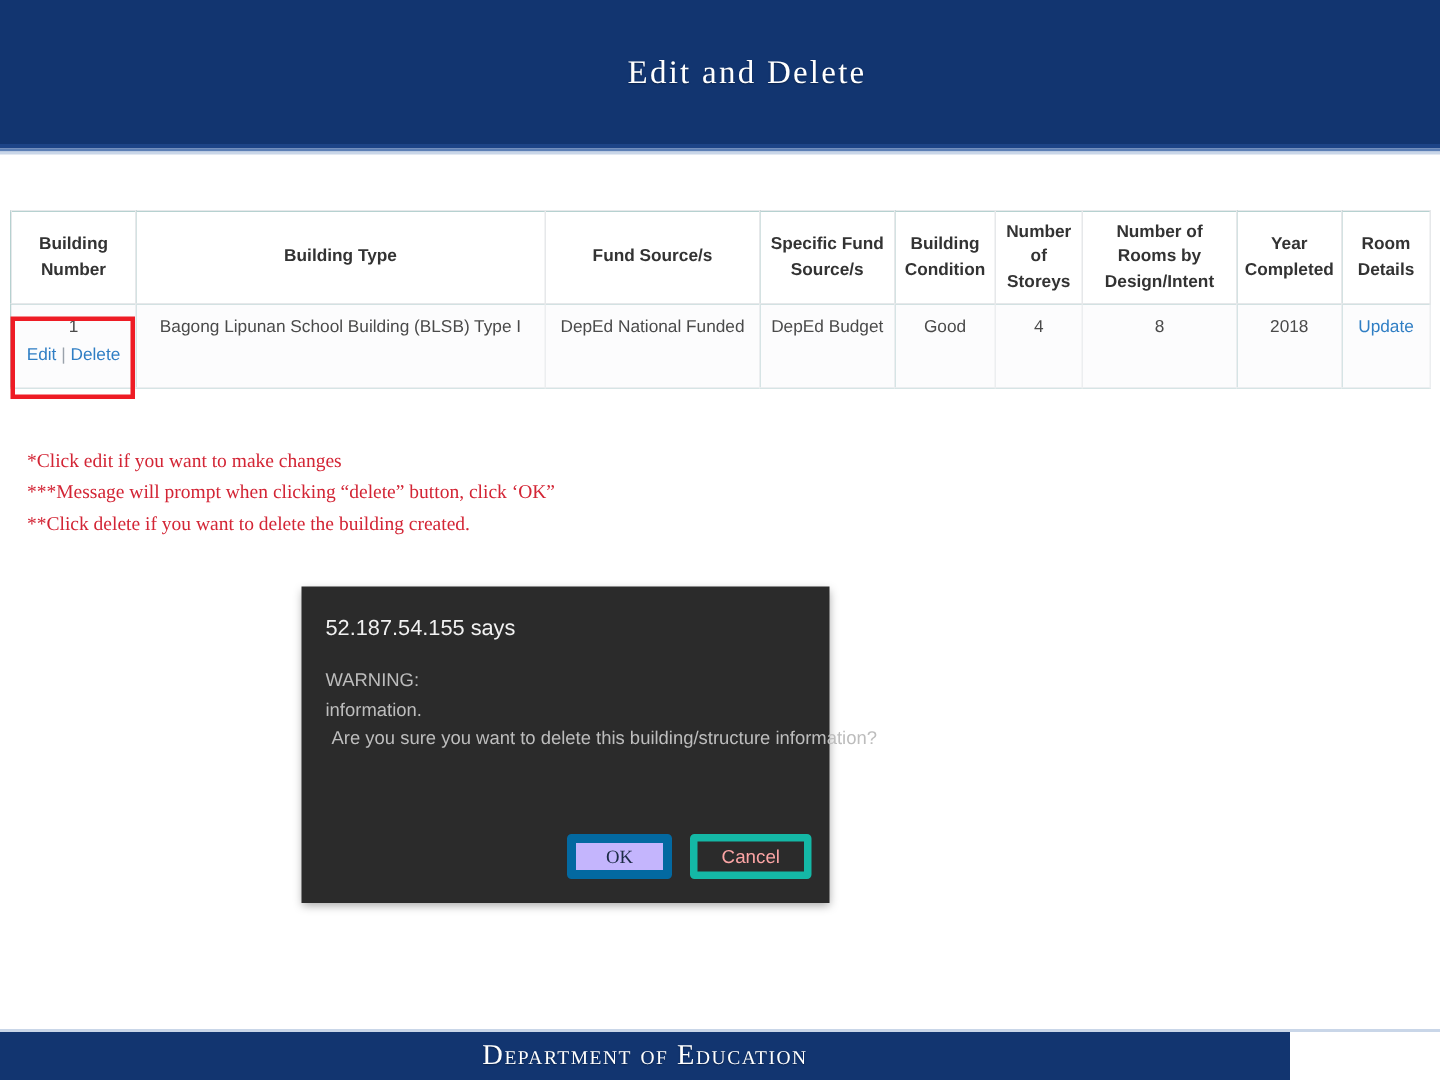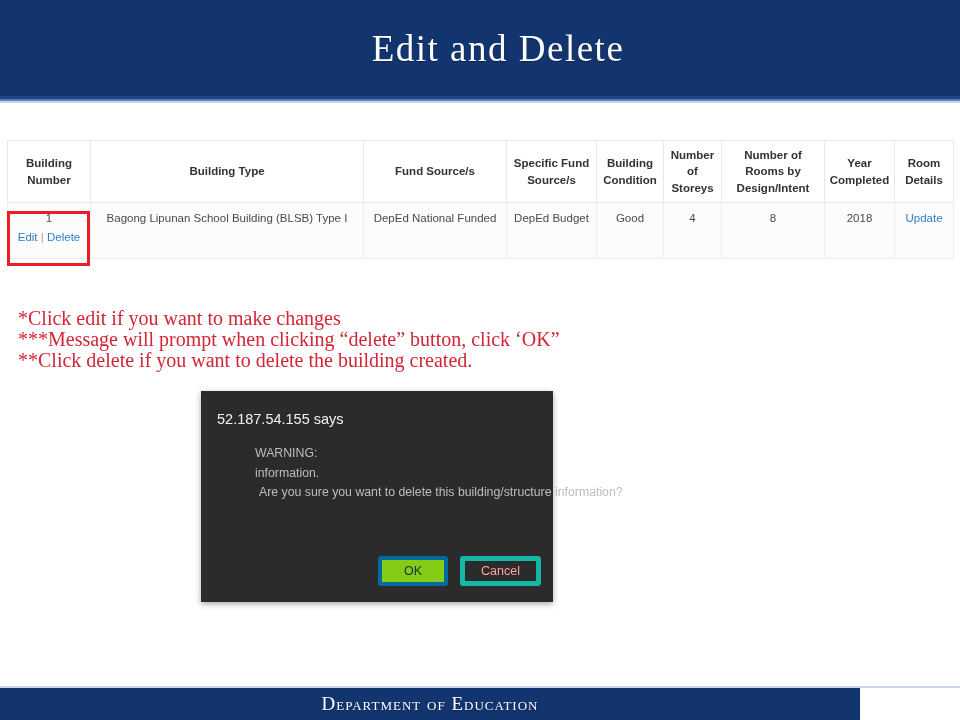--- a/index.html
+++ b/index.html
@@ -22,21 +22,21 @@
     width: 960px;
     height: 96px;
     background: #123570;
     display: flex;
     align-items: center;
     justify-content: center;
   }
   .slide-header-title {
     color: #ffffff;
     font-family: "Liberation Serif", serif;
-    font-size: 37px;
+    font-size: 22px;
     letter-spacing: 1.5px;
     font-weight: 400;
     text-shadow: 0 1px 1px rgba(0,0,0,.35);
     margin-left: 36px;
   }
   .header-rule-1 {
     position: absolute;
     left: 0; top: 96px;
     width: 960px; height: 3px;
     background: #1d4487;
@@ -116,25 +116,25 @@
     height: 55px;
     border: 3px solid #ee1c25;
     box-sizing: border-box;
     pointer-events: none;
   }
 
   
   .notes {
     position: absolute;
     left: 18px;
-    top: 308px;
+    top: 296px;
     width: 700px;
     color: #d32535;
     font-family: "Liberation Serif", serif;
-    font-size: 20px;
+    font-size: 13px;
     line-height: 21px;
   }
   .notes div { white-space: nowrap; }
 
   
   .dialog {
     position: absolute;
     left: 201px;
     top: 391px;
     width: 352px;
@@ -152,21 +152,20 @@
     font-weight: 400;
   }
   .dialog-body {
     position: absolute;
     left: 16px;
     top: 53px;
     width: 410px;
     color: #bdbdbd;
     font-size: 12.3px;
     line-height: 19.5px;
-    margin-left: 38px;
   }
   .dialog-body .line-indent { padding-left: 4px; }
   .dialog-buttons {
     position: absolute;
     right: 12px;
     bottom: 16px;
     display: flex;
     gap: 12px;
     align-items: center;
   }
@@ -177,24 +176,25 @@
     height: 30px;
     min-width: 68px;
     padding: 0 16px;
     box-sizing: border-box;
     cursor: pointer;
     display: flex;
     align-items: center;
     justify-content: center;
   }
   .btn-ok {
-    background: #84cc16;
+    background: #c4b5fd;
     color: #1c2b45;
-    border: 4px solid #0369a1;
+    border: 6px solid #0369a1;
     min-width: 70px;
+    font-family: Liberation Serif, serif;
   }
   .btn-cancel {
     background: transparent;
     color: #fca5a5;
     border: 5px solid #14b8a6;
   }
 
   
   .slide-footer {
     position: absolute;

